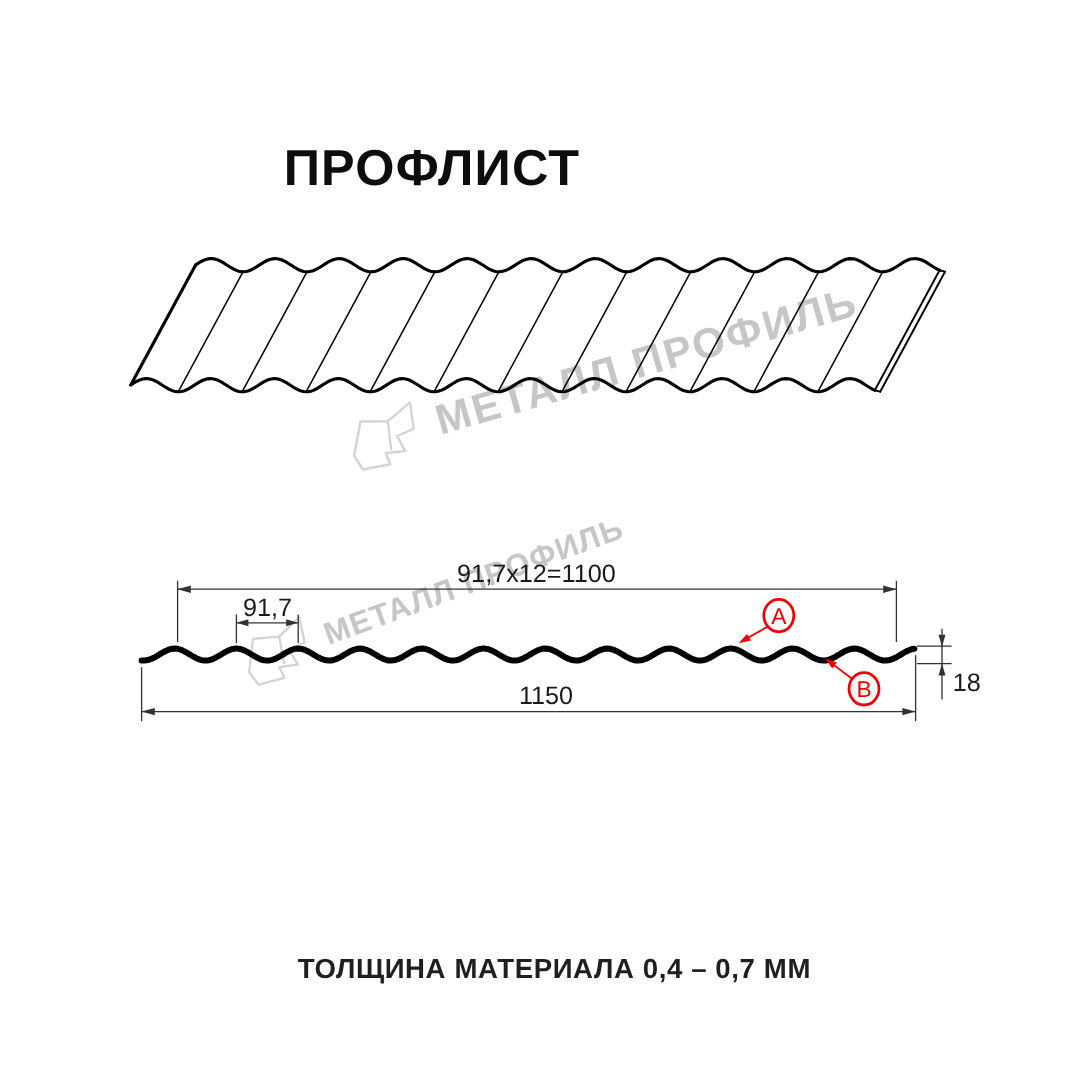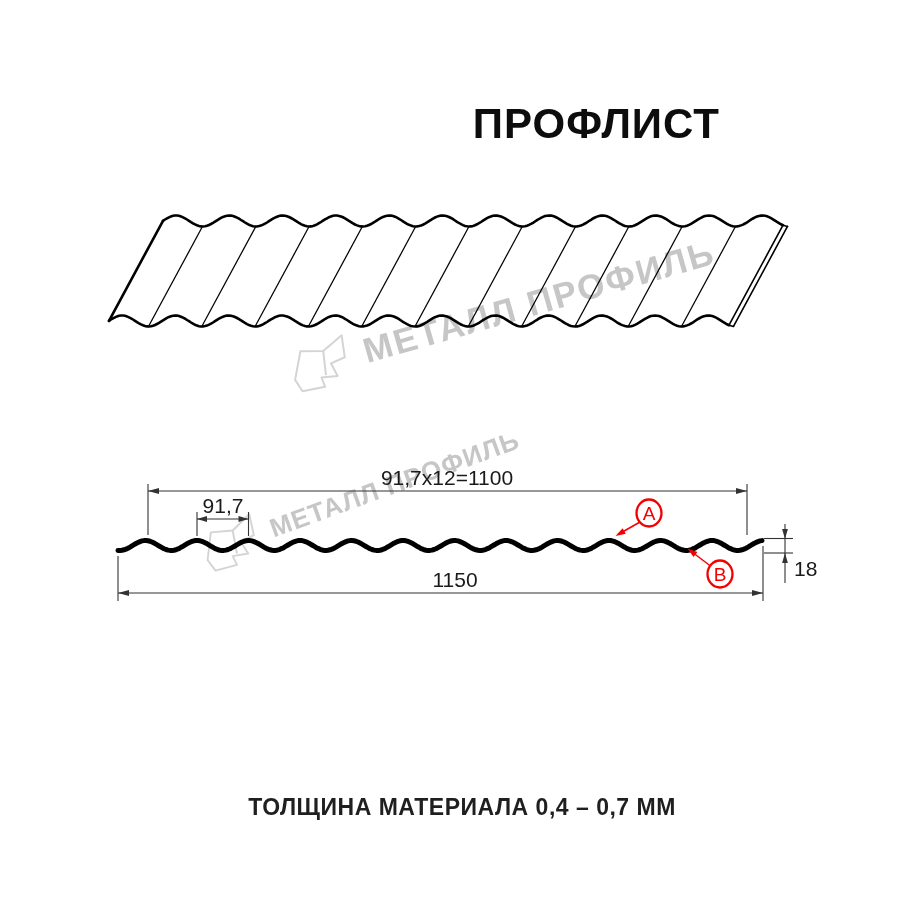--- a/index.html
+++ b/index.html
@@ -1,18 +1,18 @@
 <!DOCTYPE html>
 <html><head>
 <meta charset="utf-8">
 <style>
   html,body{margin:0;padding:0;background:#fff;}
   .stage{position:relative;width:900px;height:900px;background:#ffffff;overflow:hidden;
          font-family:"Liberation Sans",sans-serif;}
-  .title{position:absolute;left:0;top:72px;width:720px;text-align:right;
+  .title{position:absolute;left:0;top:88px;width:720px;text-align:center;
          font-size:42px;font-weight:800;letter-spacing:1px;color:#0d0d0d;}
   .model{position:absolute;left:0;top:128px;width:900px;text-align:center;
          font-size:22px;font-weight:600;letter-spacing:1px;color:#1a1a1a;}
   .footer-note{position:absolute;left:0;top:794px;width:900px;text-align:center;
          font-size:23px;font-weight:600;letter-spacing:0.5px;color:#1f1f1f;padding-left:12px;}
   .watermark{position:absolute;display:flex;align-items:center;
          transform-origin:left center;pointer-events:none;}
   .watermark .wm-text{font-weight:700;color:#c6c6c6;white-space:nowrap;}
   .wm1{left:290px;top:346px;transform:rotate(-16deg);}
   .wm1 .wm-text{font-size:35px;letter-spacing:2px;margin-left:9px;}

